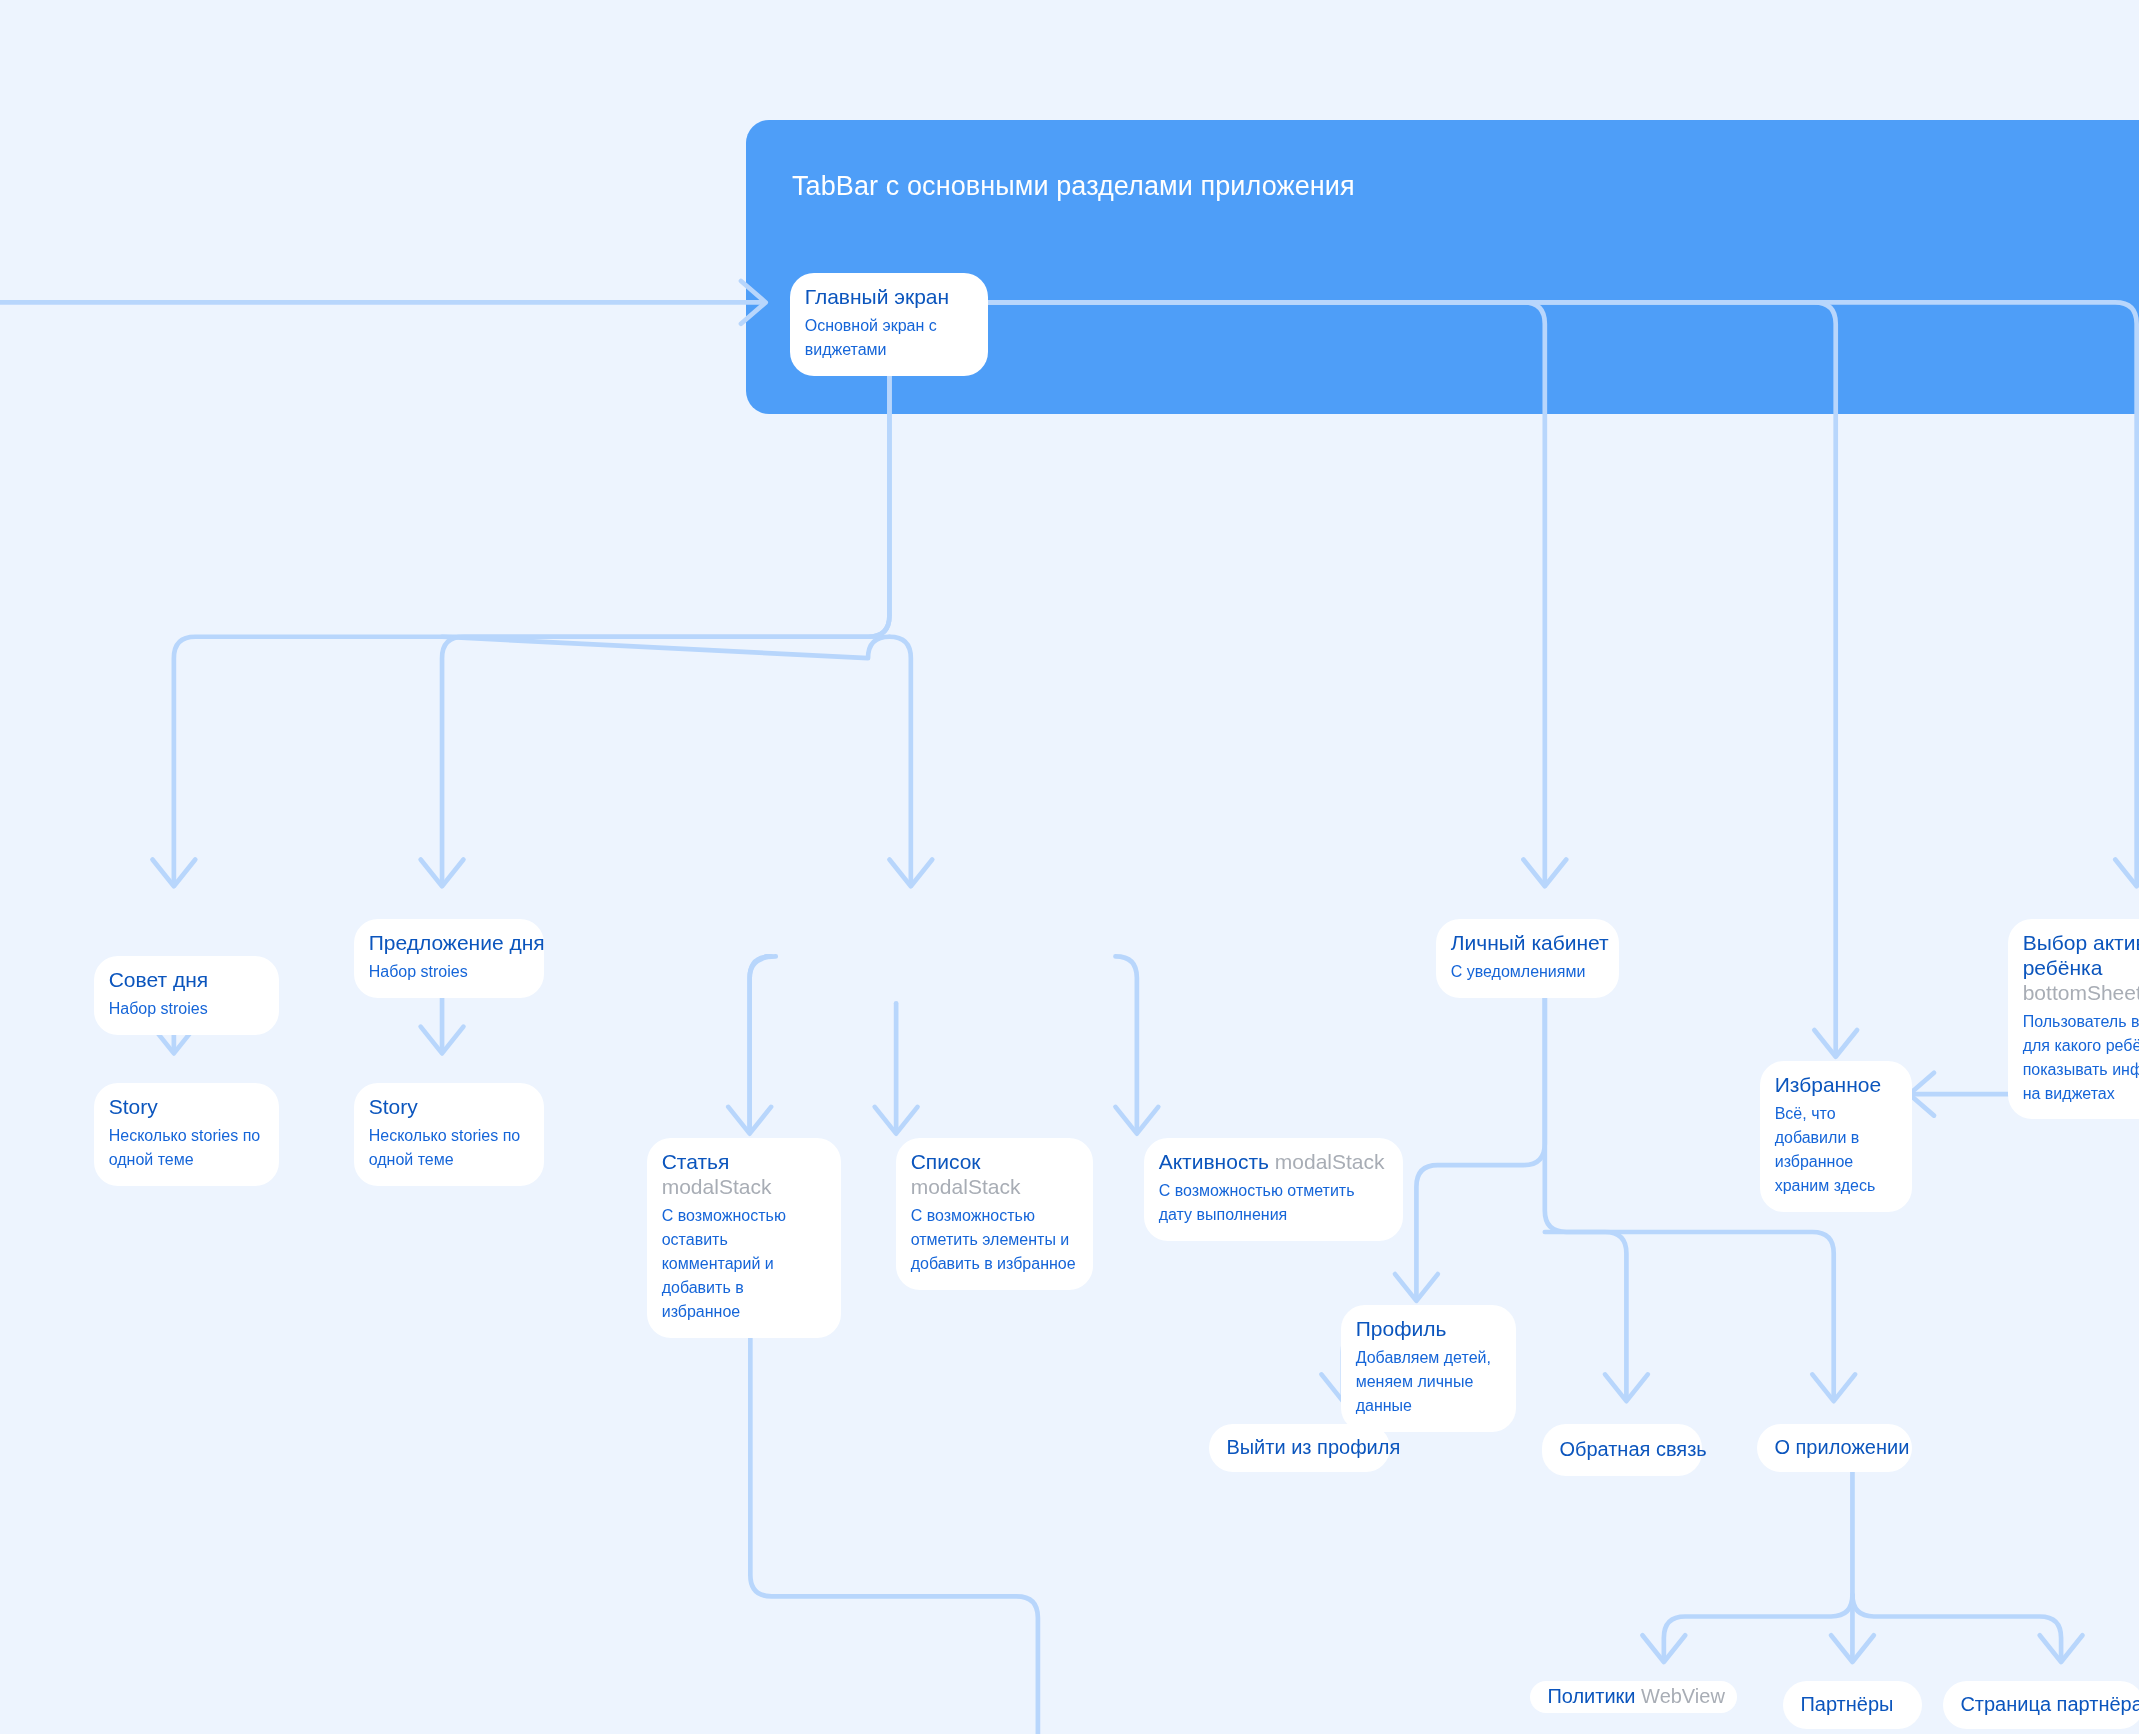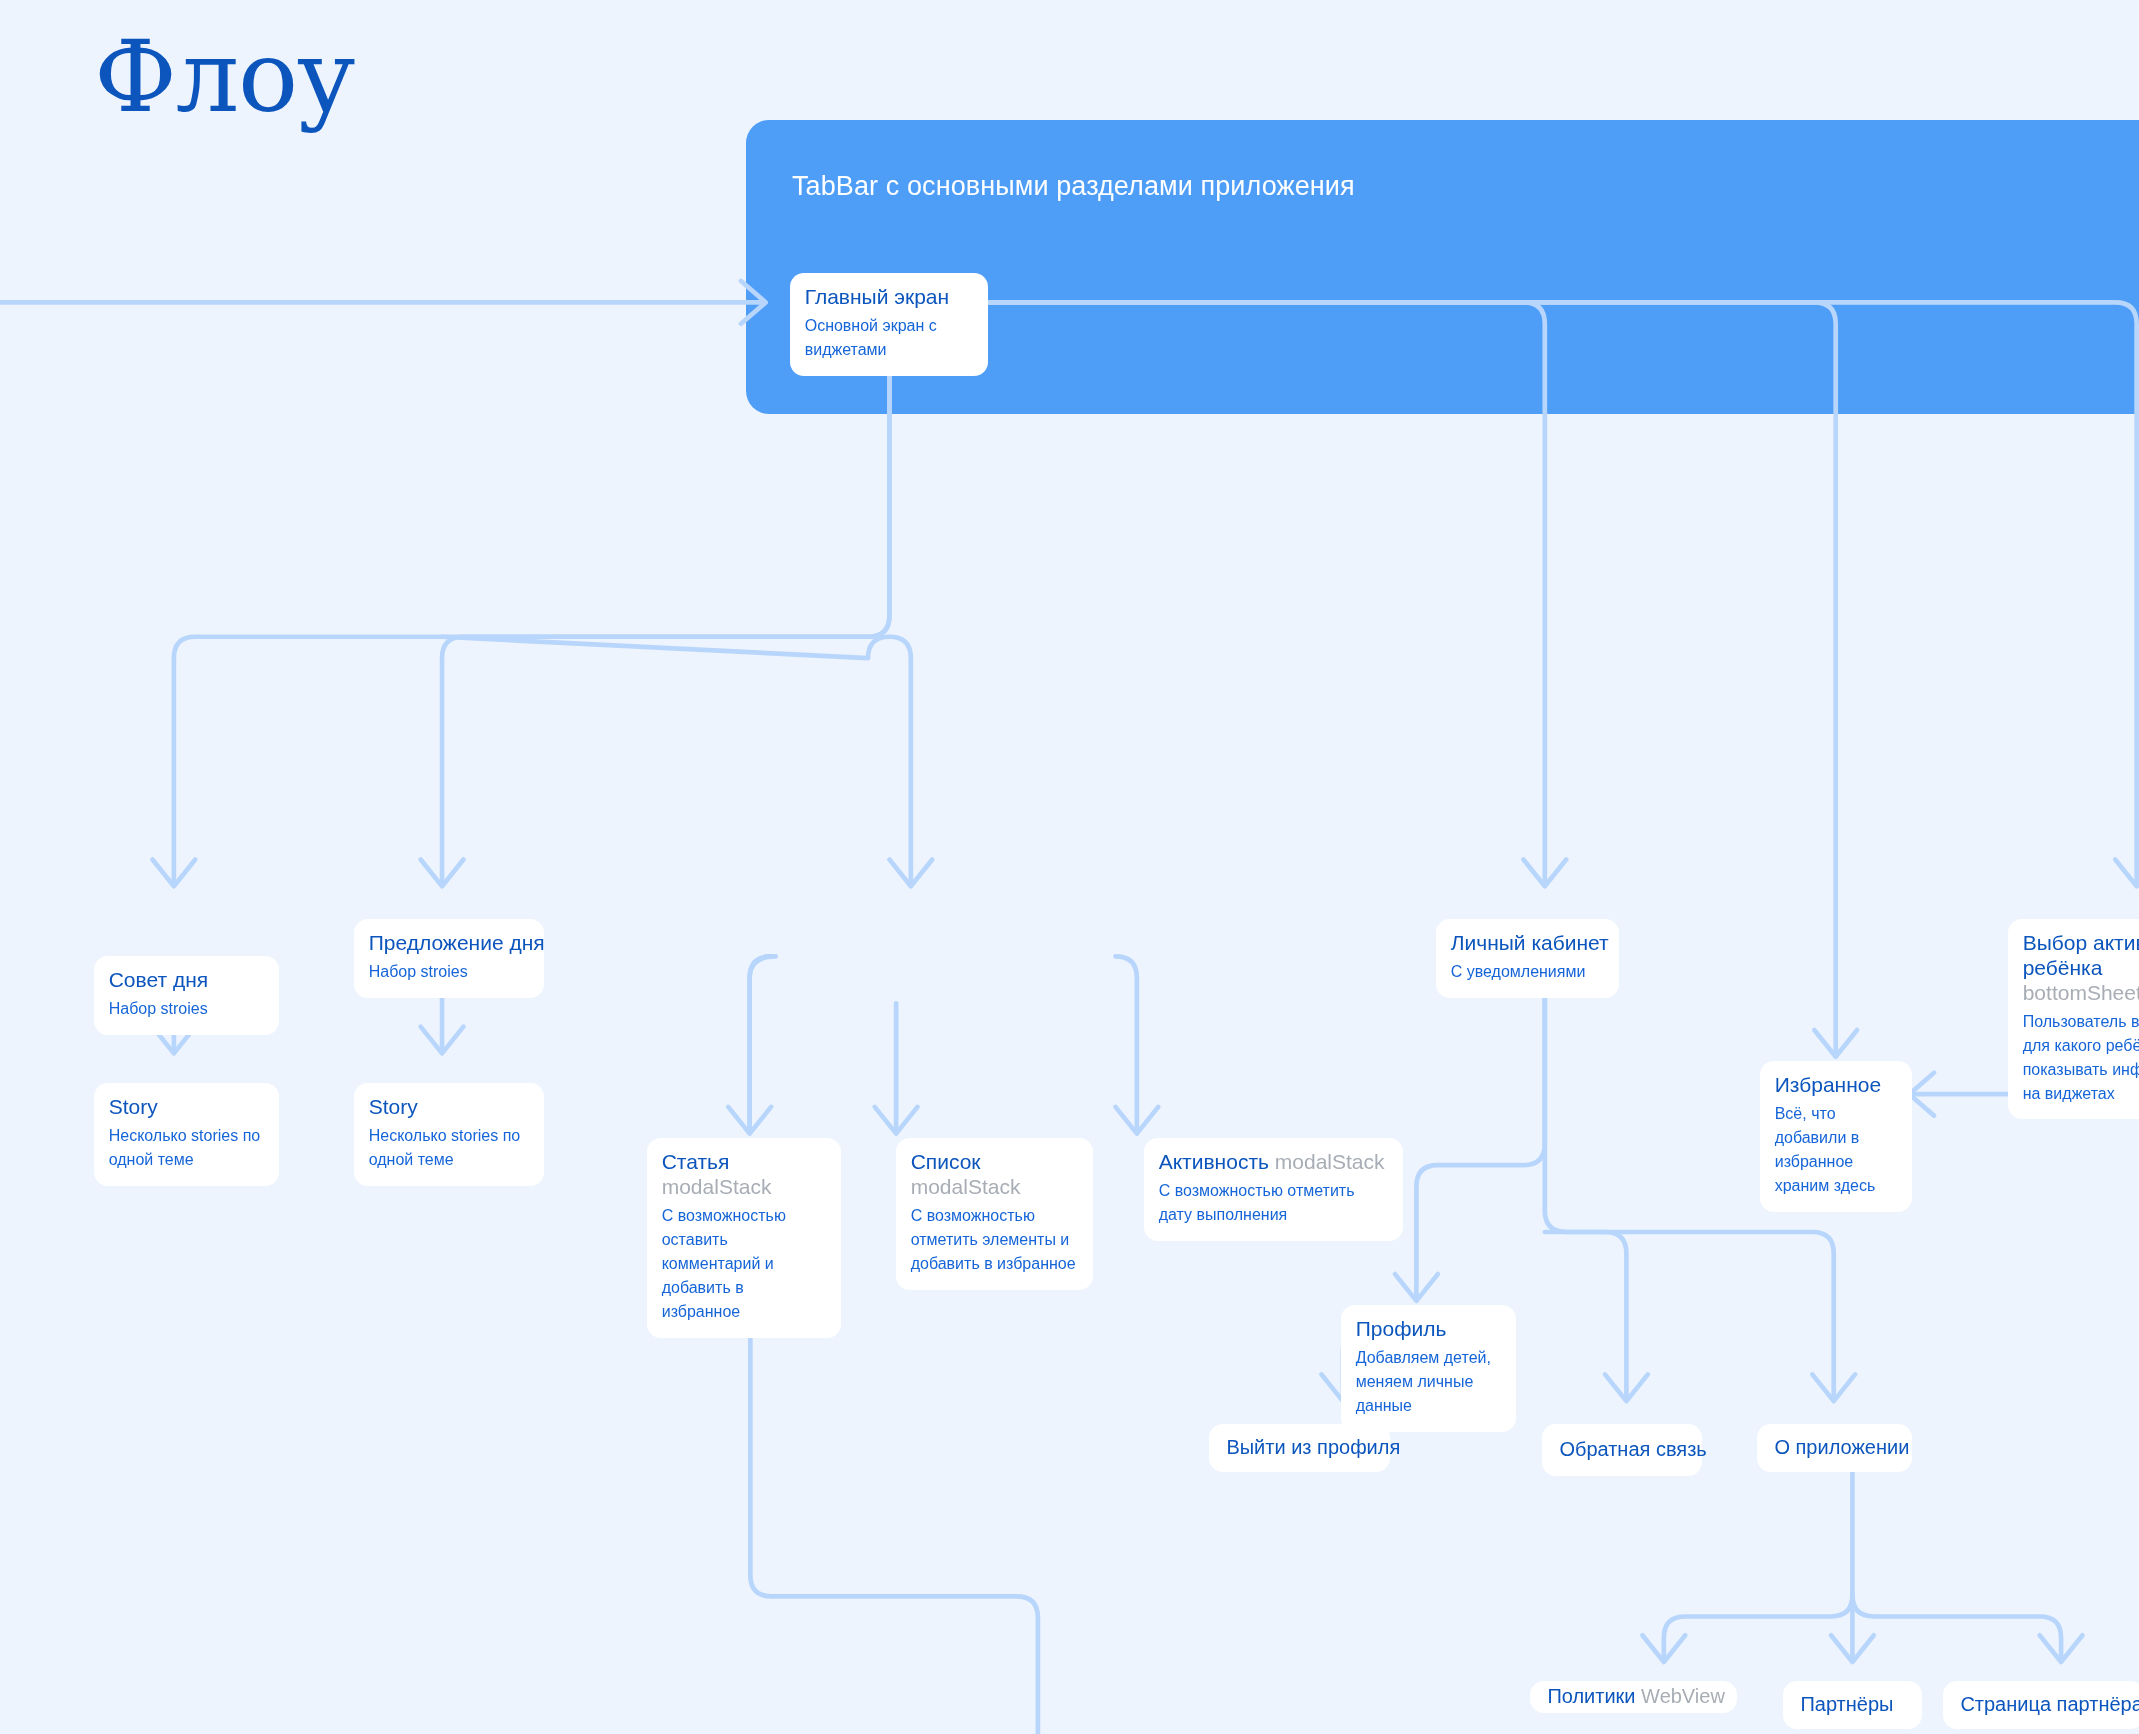--- a/index.html
+++ b/index.html
@@ -68,21 +68,21 @@
     fill: none;
     stroke: #b8d6fc;
     stroke-width: 7;
     stroke-linecap: round;
     stroke-linejoin: round;
   }
   
   .node {
     position: absolute;
     background: #ffffff;
-    border-radius: 14px;
+    border-radius: 24px;
     box-sizing: border-box;
     padding: 12px 14.7px 13.4px 14.7px;
     display: flex;
     flex-direction: column;
     justify-content: center;
   }
   .node .title {
     font-size: 21px;
     color: #0b55bd;
     line-height: 1.18;
@@ -101,21 +101,20 @@
   .node.label-only {
     padding: 14.7px 17.4px;
   }
   .node.label-only .title { font-size: 20px; }
 </style>
 </head>
 <body>
 
 <div id="canvas">
 
-  <div id="logo">Флоу</div>
 
   <div id="tabbar-panel"></div>
   <div id="tabbar-title">TabBar с основными разделами приложения</div>
 
   <svg id="edges" viewBox="0 0 3200 2594">
 
     <path d="M 0 452 L 1140 452"></path>
     <polyline class="head" points="1108,420 1145,452 1108,484"></polyline>
 
     <path d="M 1330 490 L 1330 920 Q 1330 952 1298 952 L 292 952 Q 260 952 260 984 L 260 1320"></path>

